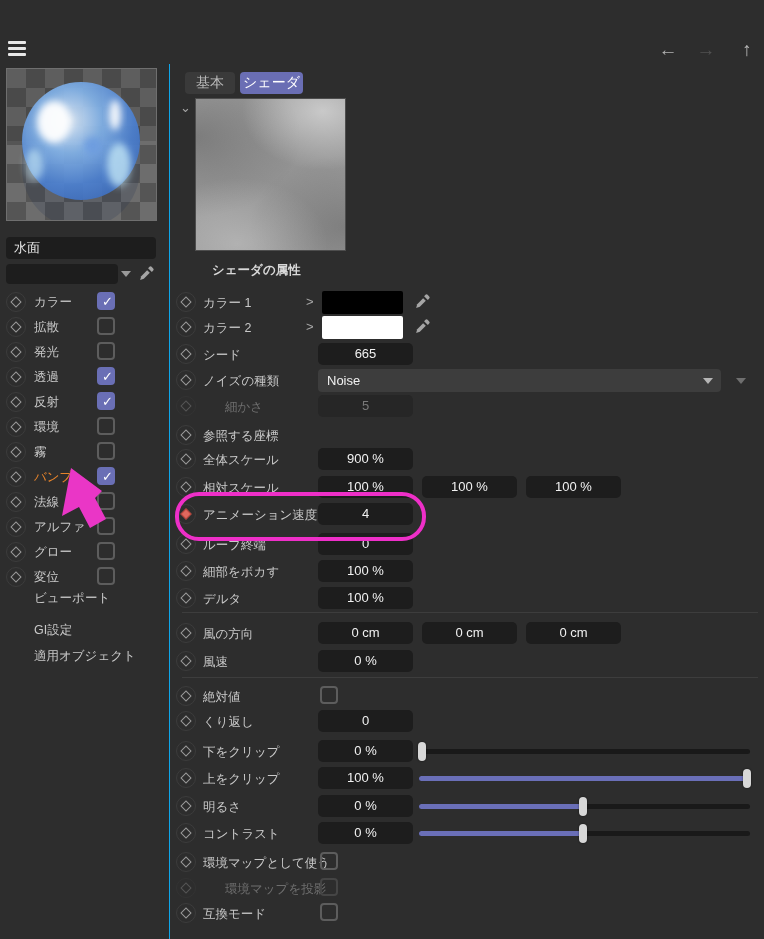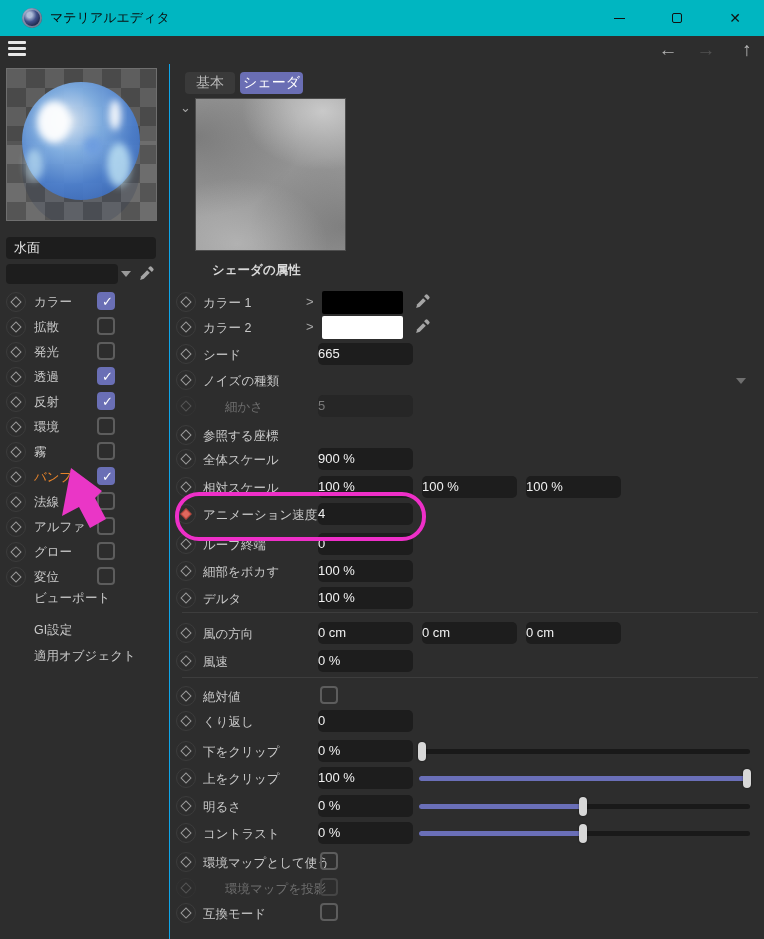--- a/index.html
+++ b/index.html
@@ -67,21 +67,21 @@
       radial-gradient(160px 120px at 100% 85%, rgba(0,0,0,.18), rgba(0,0,0,0) 60%),
       linear-gradient(120deg, #a2a2a2, #939393 55%, #9c9c9c);
   }
   .section-title { position:absolute; left:15px; top:198px; font-size:12.5px; font-weight:bold; color:#d8d8d8;margin-left:27px; }
 
   .prow { position:absolute; left:0; width:594px; height:23px; }
   .prow .dia { left:6px; top:1px; }
   .plabel { position:absolute; left:33px; top:4px; font-size:12.5px; color:#c9c9c9; white-space:nowrap; }
   .plabel.dim { color:#6e6e6e;margin-left:22px; }
   .field { position:absolute; left:148px; width:95px; height:22px; background:#1d1d1d; border-radius:5px;
-    color:#f1f1f1; font-size:13px; line-height:22px; }
+    color:#f1f1f1; font-size:13px; line-height:22px; text-align:center; }
   .field.f2 { left:252px; } .field.f3 { left:356px; }
   .field.dim { background:#262626; color:#7a7a7a; }
   .drop { position:absolute; left:148px; height:23px; background:#3d3d3d; border-radius:4px;
     color:#f1f1f1; font-size:13px; line-height:23px; padding-left:9px; }
   .drop .caret { position:absolute; right:8px; top:9px; width:0; height:0;
     border-left:5px solid transparent; border-right:5px solid transparent; border-top:6px solid #b5b5b5; }
   .extra-caret { position:absolute; left:566px; top:9px; width:0; height:0;
     border-left:5px solid transparent; border-right:5px solid transparent; border-top:6px solid #6f6f6f; }
   .chev { position:absolute; left:136px; top:3px; color:#a8a8a8; font-size:13px; }
   .swatch { position:absolute; left:152px; top:0; width:81px; height:23px; border-radius:2px; }
@@ -94,33 +94,20 @@
   .slider .handle { position:absolute; top:-7px; left:calc(var(--pct,0%) - 4px); width:8px; height:19px; background:#d8d8d8; border-radius:4px; box-shadow:0 0 2px rgba(0,0,0,.6); }
 
   
   .annot { position:absolute; left:0; top:0; width:764px; height:939px; pointer-events:none; z-index:50; }
 </style>
 </head>
 <body>
 
 <div class="win">
 
-  <div class="titlebar">
-    <div class="app-logo"></div>
-    <div class="title-text">マテリアルエディタ</div>
-    <div class="winbtn wb-min">
-        <i></i>
-      </div>
-    <div class="winbtn wb-max">
-        <i></i>
-      </div>
-    <div class="winbtn wb-close">
-        <span>✕</span>
-      </div>
-  </div>
 
   <div class="toolbar">
     <div class="hamburger">
         <i></i>
         <i></i>
         <i></i>
       </div>
     <div class="nav nav-back">←</div>
     <div class="nav nav-fwd">→</div>
     <div class="nav nav-up">↑</div>
@@ -302,20 +289,21 @@
         </span>
       <span class="plabel">シード</span>
       <span class="field">665</span>
     </div>
 
     <div class="prow" style="top:305px">
       <span class="dia">
           <i></i>
         </span>
       <span class="plabel">ノイズの種類</span>
+      <span class="drop" style="width:403px"><span>Noise</span><span class="caret"></span></span>
       <span class="extra-caret"></span>
     </div>
 
     <div class="prow" style="top:331px">
       <span class="dia dim">
           <i></i>
         </span>
       <span class="plabel dim">細かさ</span>
       <span class="field dim">5</span>
     </div>

